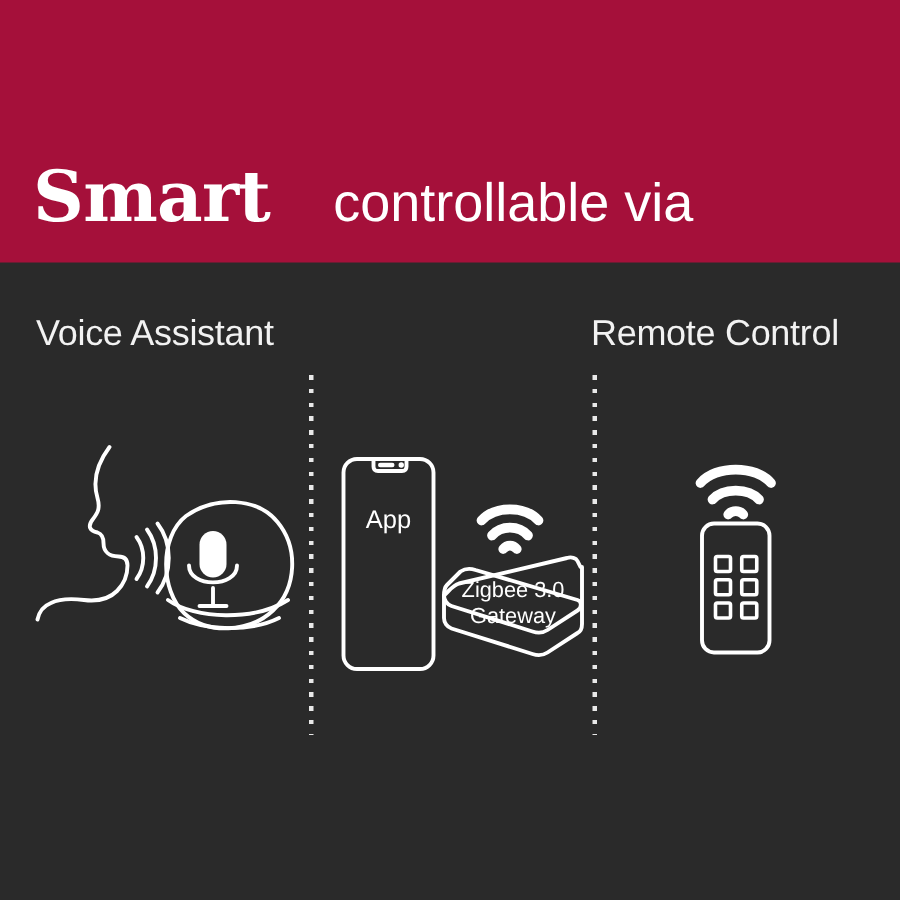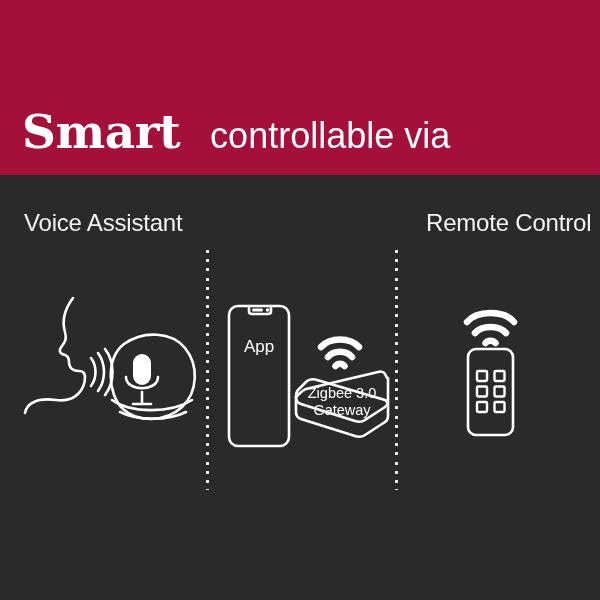--- a/index.html
+++ b/index.html
@@ -26,52 +26,53 @@
     height: 175px;
     background: #a5103a;
   }
   #headline {
     position: absolute;
     left: 22px;
     top: 108px;
     white-space: nowrap;
     display: flex;
     align-items: baseline;
+    gap: 30px;
   }
   #headline-strong {
     font-family: "DejaVu Serif", "Liberation Serif", serif;
     font-weight: 700;
     font-size: 47px;
     color: #ffffff;
     letter-spacing: -0.5px;
     line-height: 1;
   }
   #headline-light {
     font-family: "Liberation Sans", sans-serif;
     font-weight: 400;
     font-size: 36px;
     color: #ffffff;
     letter-spacing: 0px;
     line-height: 1;
-    margin-left: 30px;
+    margin-left: 12px;
   }
 
   
   .col-label {
     position: absolute;
     top: 209px;
     font-family: "Liberation Sans", sans-serif;
     font-size: 24px;
     color: #f2f2f2;
     white-space: nowrap;
     letter-spacing: -0.2px;
   }
   #label-voice  { left: 24px; }
   #label-app    { left: 222px; }
-  #label-remote { left: 394px; margin-left: 32px; }
+  #label-remote { left: 394px; }
 
   
   .divider {
     position: absolute;
     top: 250px;
     width: 3px;
     height: 240px;
     background-image:
       repeating-linear-gradient(
         to bottom,

